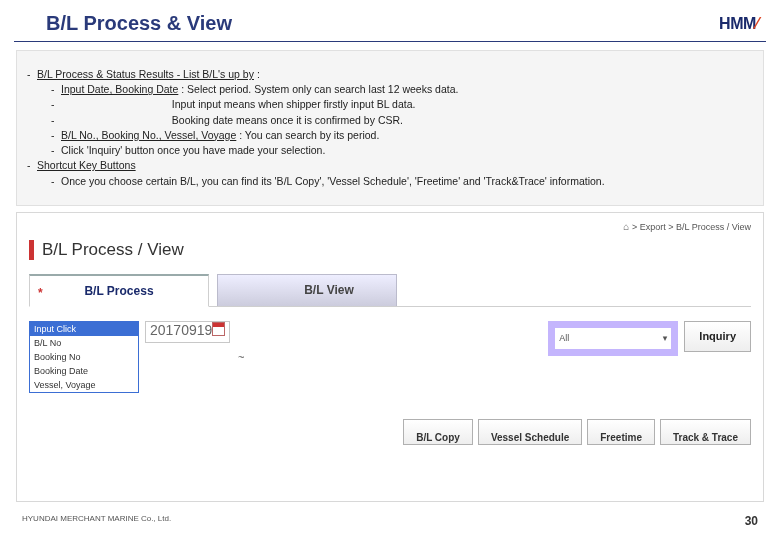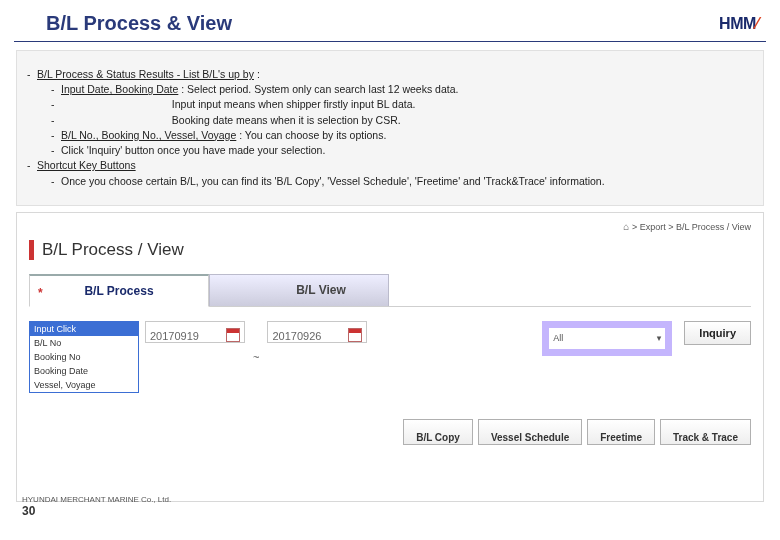--- a/index.html
+++ b/index.html
@@ -16,55 +16,55 @@
   .info-box li ul { margin-left: 14px; }
   .u { text-decoration: underline; }
   .screenshot { margin: 0 16px; border: 1px solid #d8d8d8; background: #fff; height: 290px; position: relative; padding: 8px 12px; }
   .breadcrumb { text-align: right; font-size: 9px; color: #555; }
   .breadcrumb .home { font-size: 10px; }
   .app-title { display: flex; align-items: center; margin-top: 8px; font-size: 17px; color: #333; }
   .app-title .bar { width: 5px; height: 20px; background: #c33; margin-right: 8px; }
   .tabs { display: flex; margin-top: 14px; border-bottom: 1px solid #cfcfcf; }
   .tab { position: relative; font-size: 12px; padding: 8px 0; width: 180px; text-align: center; color: #444; font-weight: bold; }
   .tab.active { color: #1a2a6b; border: 1px solid #cfcfcf; border-bottom: 1px solid #fff; margin-bottom: -1px; background: #fff; border-top: 2px solid #9aa; }
-  .tab.inactive { background: linear-gradient(#eef, #ccd); border: 1px solid #bbc; border-bottom: none; margin-left: 0; padding-left: 44px; }
+  .tab.inactive { background: linear-gradient(#eef, #ccd); border: 1px solid #bbc; border-bottom: none; margin-left: 8px; padding-left: 44px; }
   .asterisk { position: absolute; left: 8px; color: #c33; font-weight: bold; bottom: 6px; }
   .filter-row { display: flex; align-items: flex-start; gap: 6px; margin-top: 14px; }
   .dropdown-open { border: 1px solid #3b6ed4; width: 110px; background: #fff; font-size: 9px; }
   .dropdown-open .sel { background: #3b6ed4; color: #fff; padding: 2px 4px; }
   .dropdown-open .opt { padding: 2px 4px; color: #333; }
-  .date-field { display: flex; align-items: flex-end; border: 1px solid #c8c8c8; background: #fff; height: 22px; font-size: 11px; padding: 0 4px; width: 100px; justify-content: space-between; color:#666; }
+  .date-field { display: flex; align-items: flex-start; border: 1px solid #c8c8c8; background: #fff; height: 22px; font-size: 14px; padding: 0 4px; width: 85px; justify-content: space-between; color:#666; }
   .cal-icon { width: 14px; height: 14px; background: #fff; border: 1px solid #b66; position: relative; }
   .cal-icon::before { content:""; position:absolute; top:0; left:0; right:0; height:4px; background:#c33; }
   .tilde { font-size: 11px; color: #555; align-self: center; padding: 0 2px; }
   .select-all { display:flex; align-items:center; border:7px solid #c4b5fd; height:35px; width:130px; font-size:9px; padding:0 4px; justify-content:space-between; margin-left:auto; color:#555;}
   .select-all .arrow { font-size:9px; }
-  .inquiry-btn { border:1px solid #b0b0b0; background:linear-gradient(#fff,#eee); height:24px; font-size:11px; font-weight:bold; color:#222; padding:0 14px; margin-left:6px; cursor:pointer; }
+  .inquiry-btn { border:1px solid #b0b0b0; background:linear-gradient(#fff,#eee); height:31px; font-size:11px; font-weight:bold; color:#222; padding:0 14px; cursor:pointer; }
   .shortcut-row { display:flex; justify-content:flex-end; gap:5px; margin-top:26px; }
   .shortcut-btn { border:1px solid #b0b0b0; background:linear-gradient(#fff,#eee); height:24px; font-size:10px; color:#333; padding:12px 12px; cursor:pointer; font-weight:bold;}
-  .footer { position:absolute; bottom:22px; left:22px; right:22px; display:flex; justify-content:space-between; font-size:8px; color:#555;flex-direction:column; }
+  .footer { position:absolute; bottom:12px; left:22px; right:22px; display:flex; justify-content:space-between; font-size:8px; color:#555; }
   .footer .pg { font-size:12px; font-weight:bold; color:#333; }
 </style>
 </head>
 <body>
 
 <div class="header">
   <div class="page-title">B/L Process &amp; View</div>
   <div class="logo"><span>HMM</span><span class="swoosh">⁄</span></div>
 </div>
 <hr class="divider">
 
 <div class="info-box">
   <ul>
     <li><span class="u">B/L Process &amp; Status Results  - List B/L's up by</span><span> :</span>
       <ul>
         <li><span class="u">Input Date, Booking Date</span><span> : Select period. System only can search last 12 weeks data.</span></li>
         <li style="white-space:pre">                                      Input input means when shipper firstly input BL data.</li>
-        <li style="white-space:pre">                                      Booking date means when it is selection by CSR.</li>
-        <li><span class="u">B/L No., Booking No., Vessel, Voyage</span><span> : You can choose by its options.</span></li>
+        <li style="white-space:pre">                                      Booking date means once it is confirmed by CSR.</li>
+        <li><span class="u">B/L No., Booking No., Vessel, Voyage</span><span> : You can search by its period.</span></li>
         <li>Click 'Inquiry' button once you have made your selection.</li>
       </ul>
     </li>
     <li><span class="u">Shortcut Key Buttons</span>
       <ul>
           <li>Once you choose certain B/L, you can find its 'B/L Copy', 'Vessel Schedule', 'Freetime' and 'Track&amp;Trace' information.</li>
         </ul>
     </li>
   </ul>
 </div>
@@ -93,24 +93,20 @@
       <div class="opt">B/L No</div>
       <div class="opt">Booking No</div>
       <div class="opt">Booking Date</div>
       <div class="opt">Vessel, Voyage</div>
     </div>
     <div class="date-field">
       <span>20170919</span>
         <span class="cal-icon"></span>
     </div>
     <span class="tilde">~</span>
-    <div class="date-field">
-      <span>20170926</span>
-        <span class="cal-icon"></span>
-    </div>
     <div class="select-all">
       <span>All</span>
         <span class="arrow">▾</span>
     </div>
     <button class="inquiry-btn">Inquiry</button>
   </div>
 
   <div class="shortcut-row">
     <button class="shortcut-btn">B/L Copy</button>
     <button class="shortcut-btn">Vessel Schedule</button>

